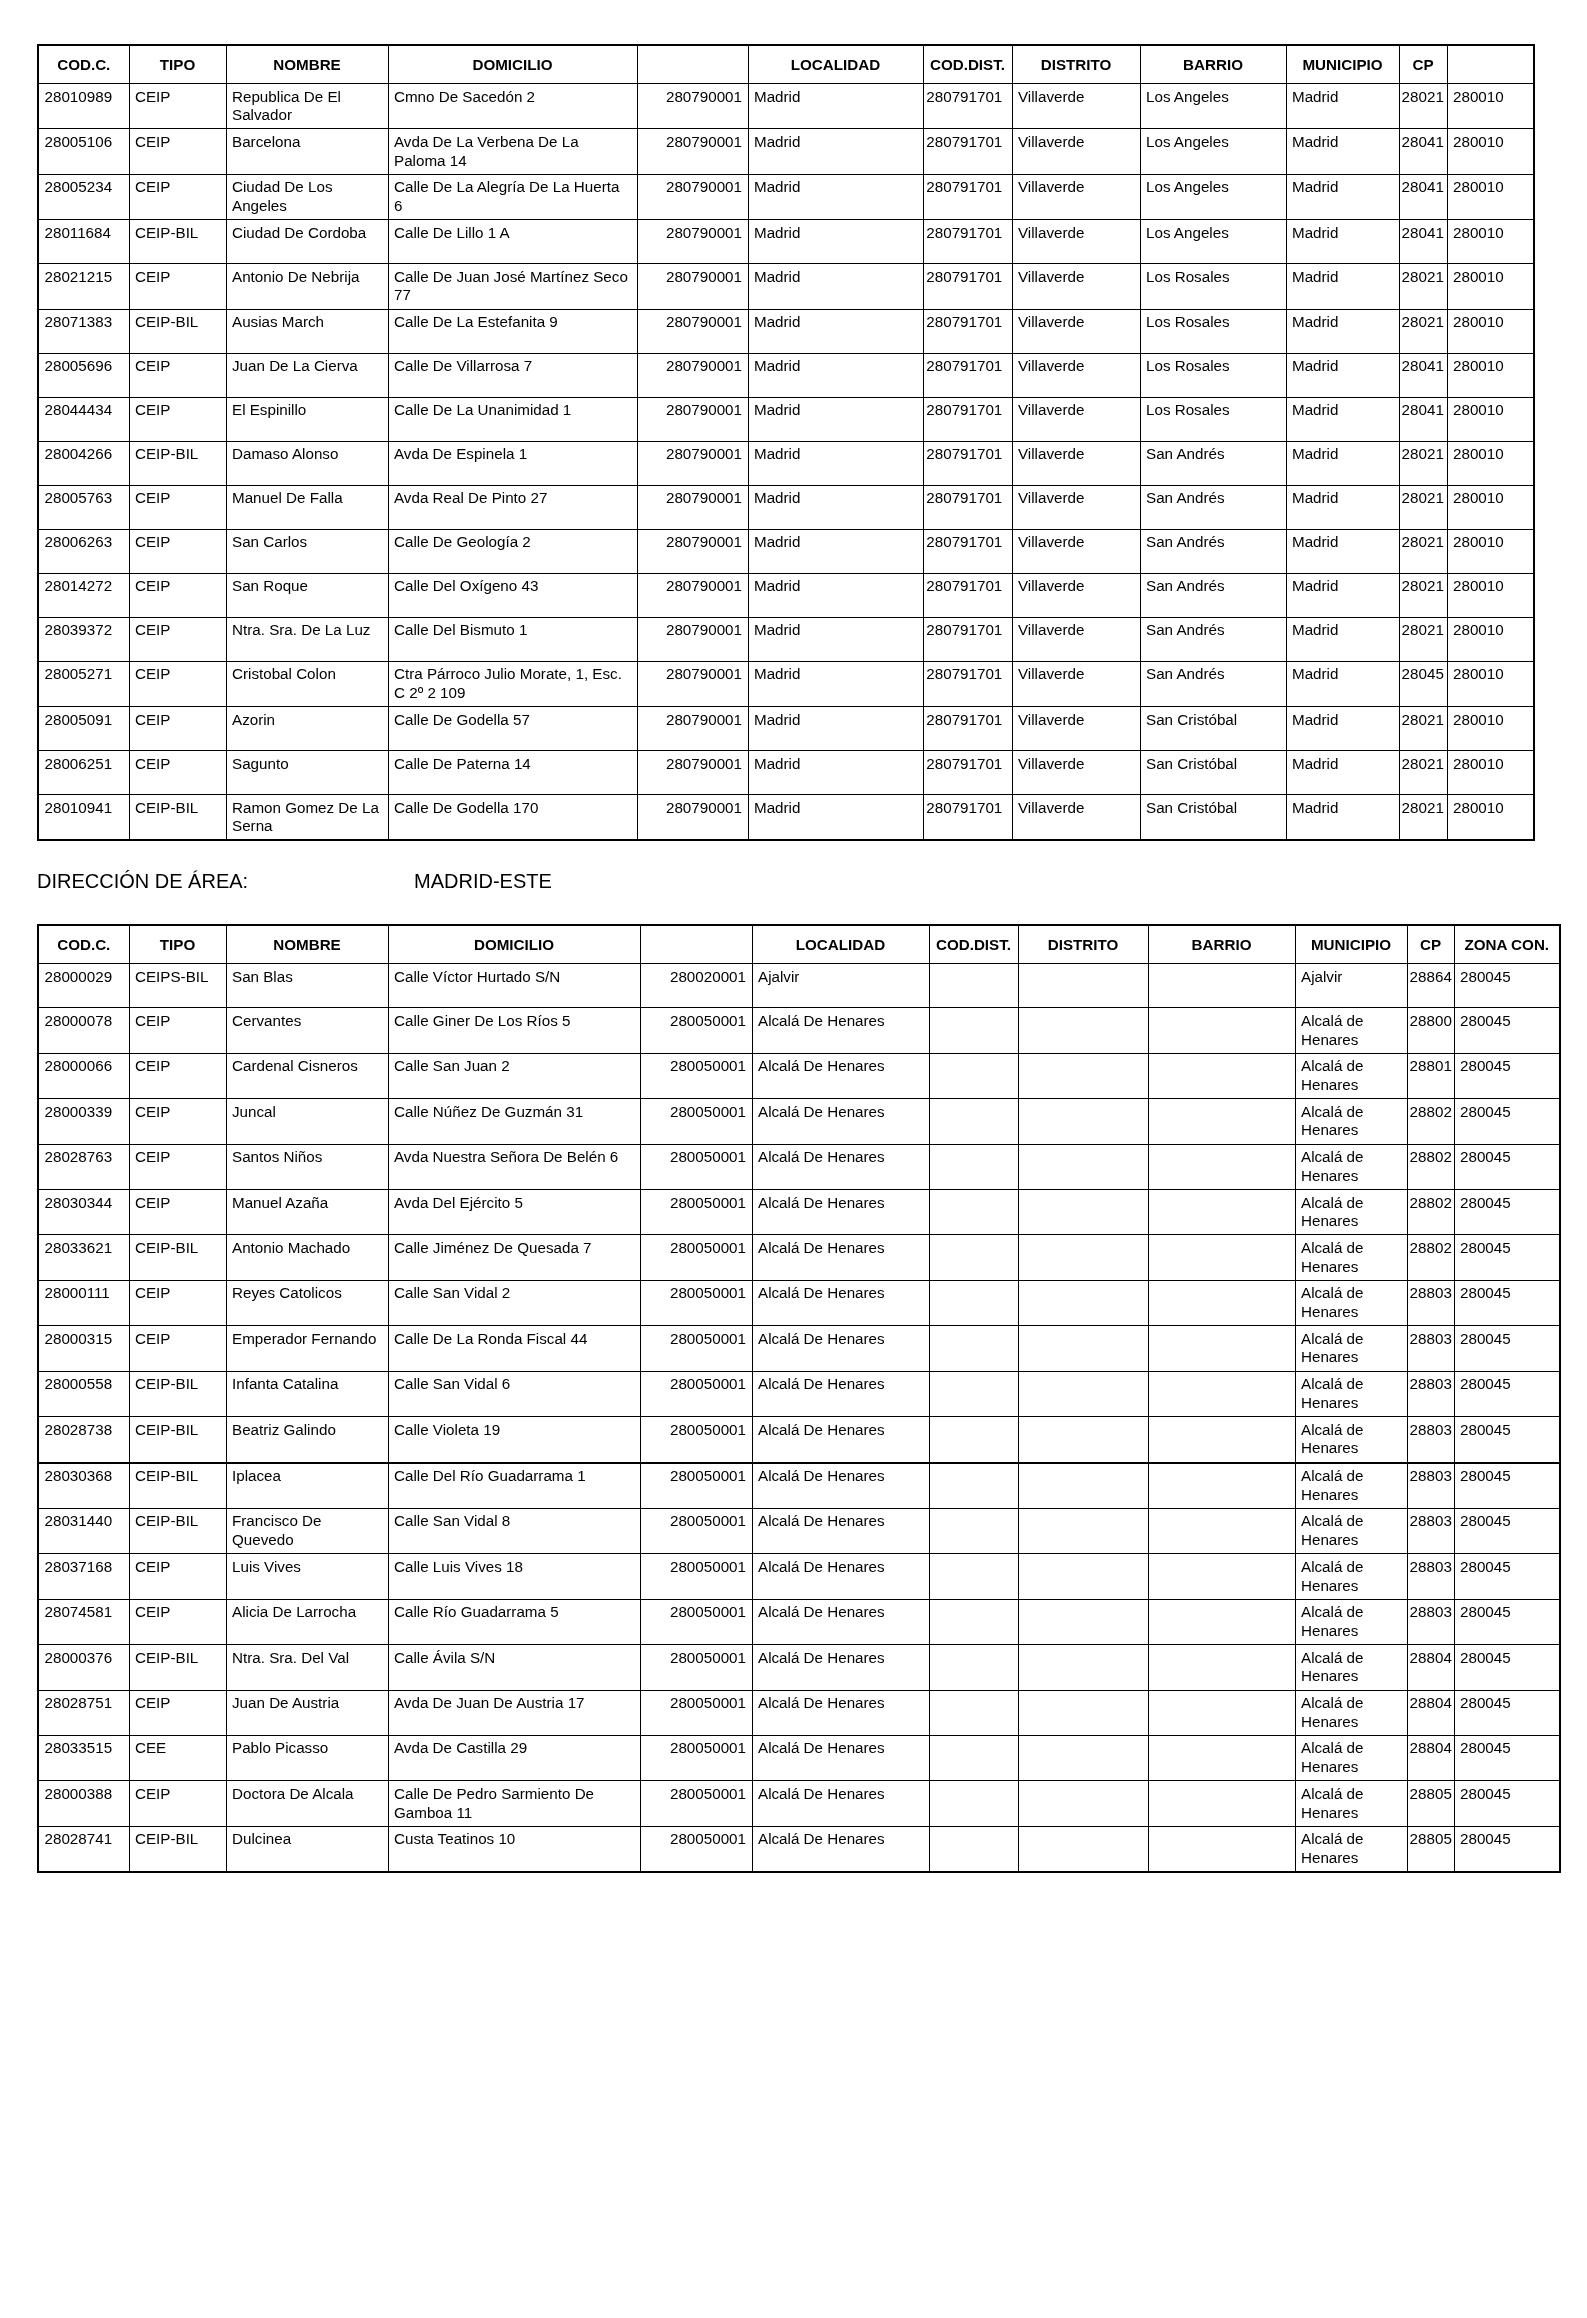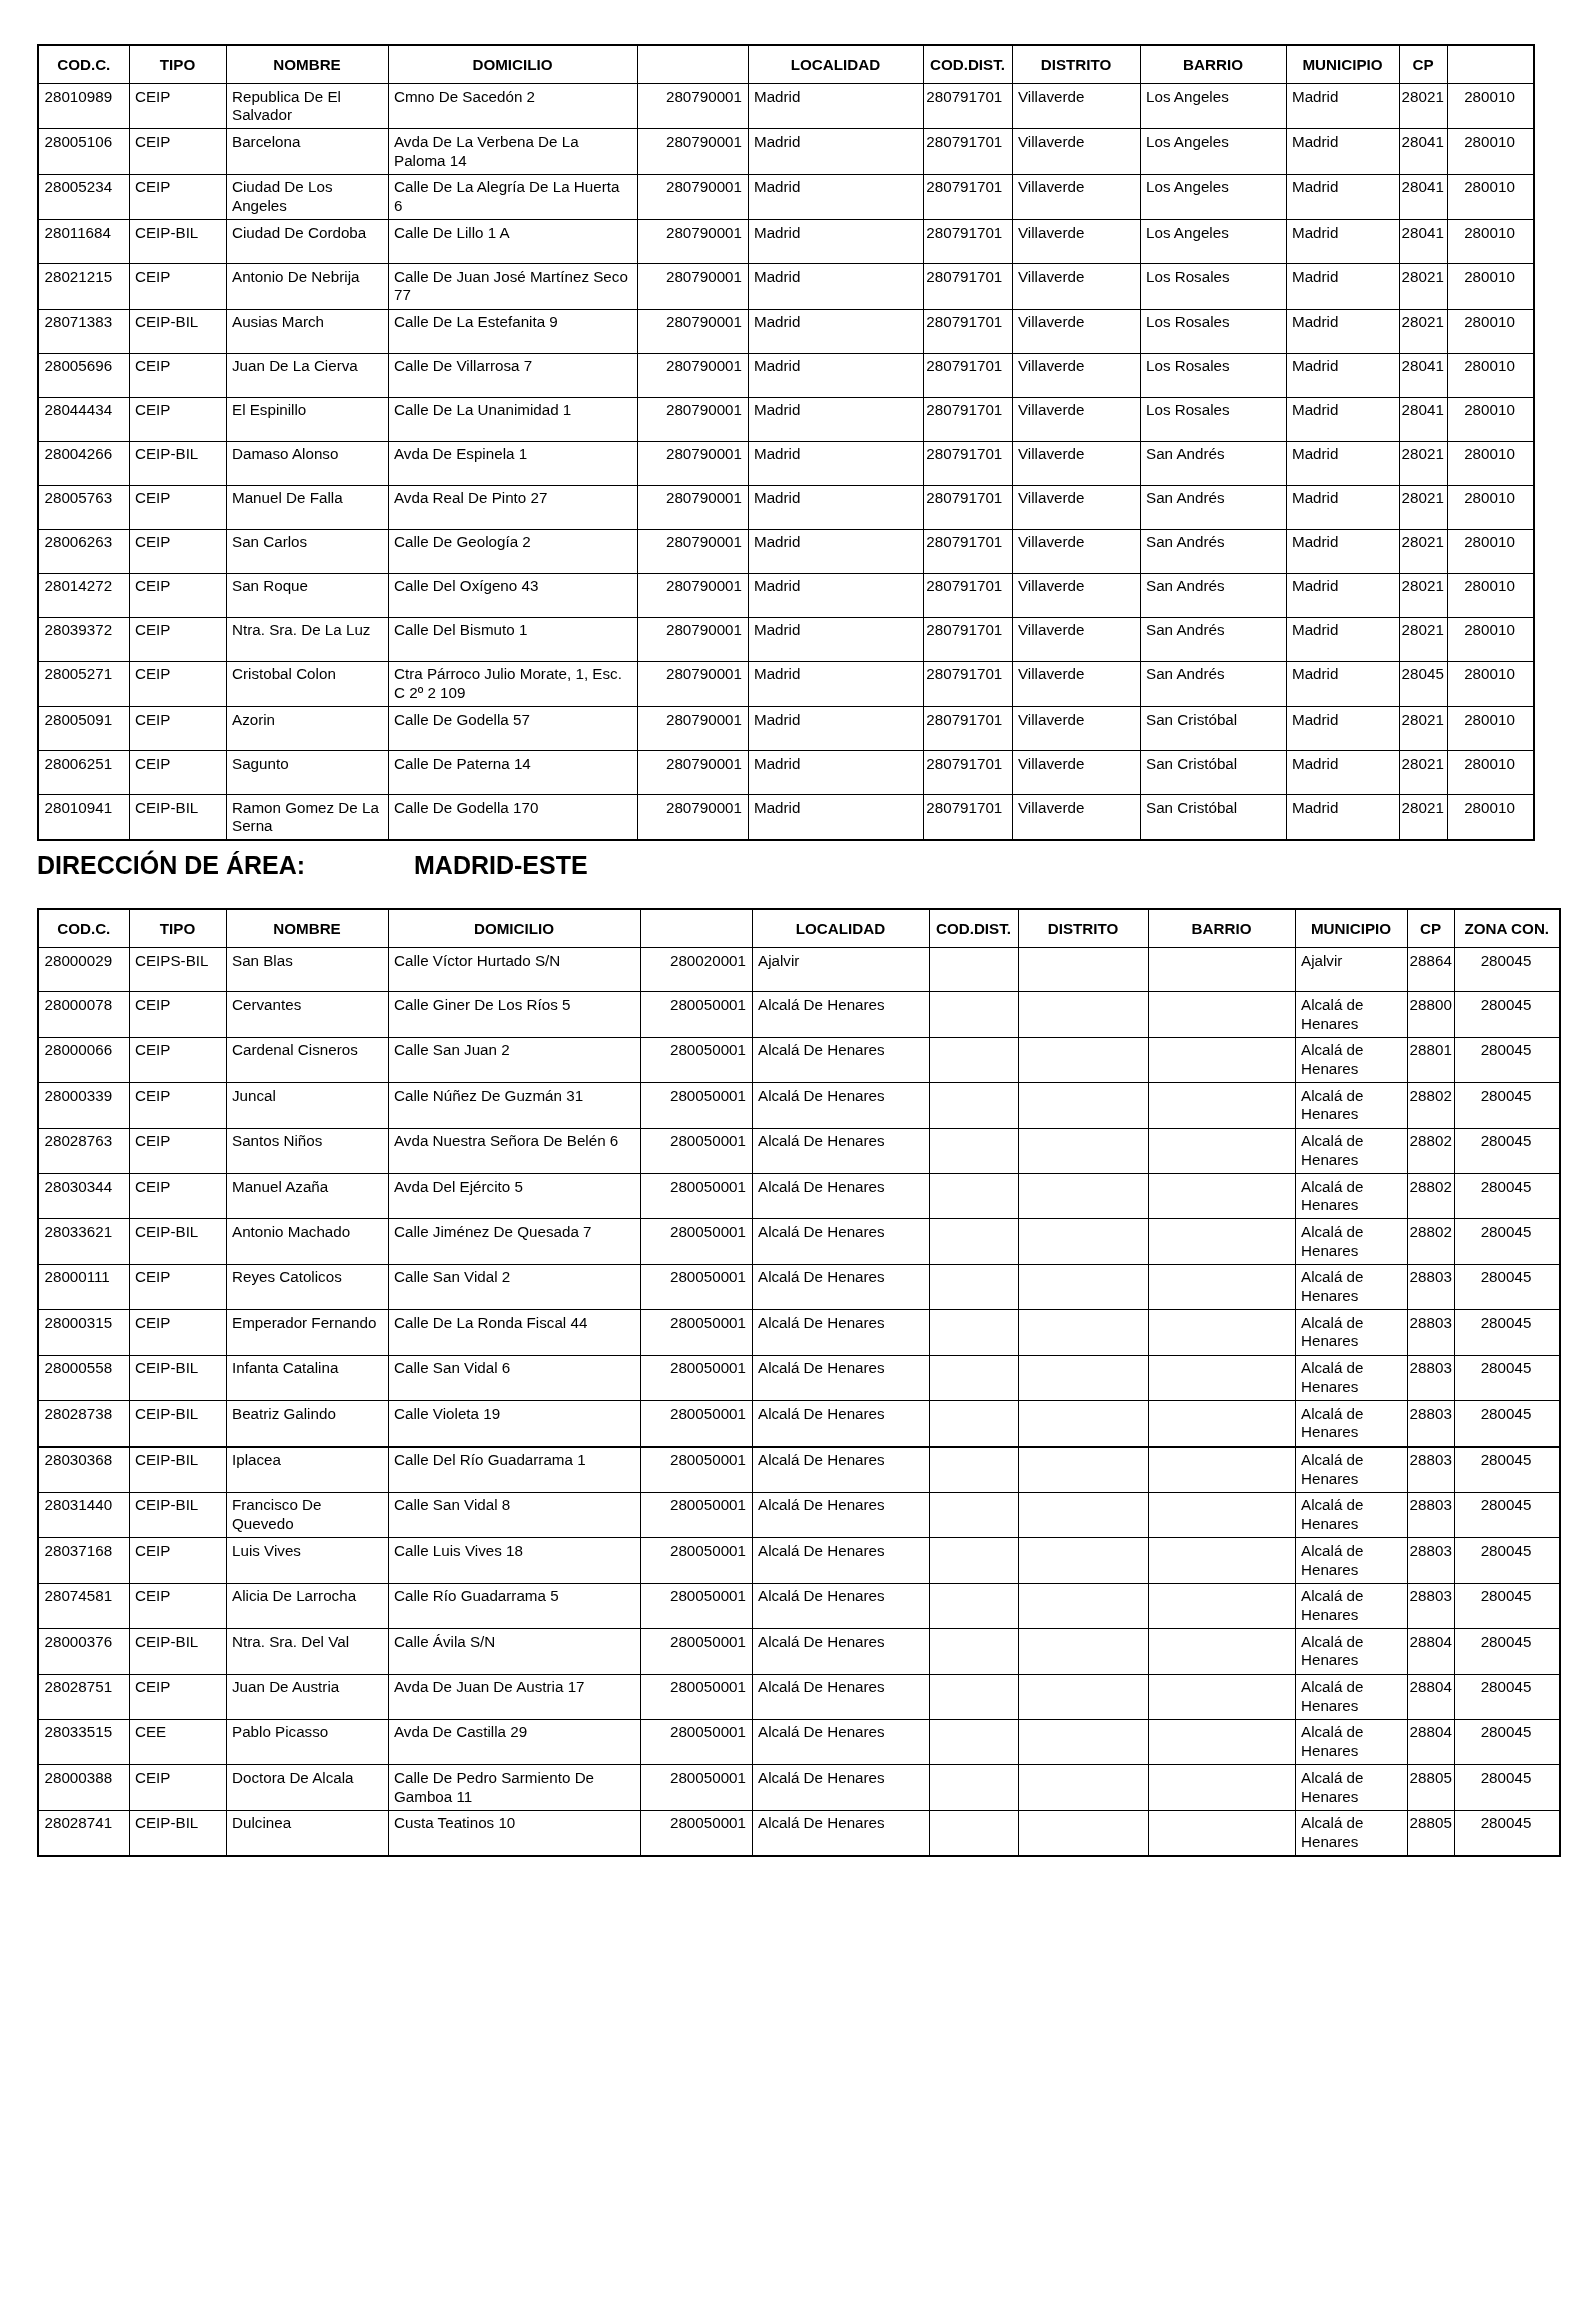--- a/index.html
+++ b/index.html
@@ -46,29 +46,29 @@
     height: 36px;
     word-wrap: break-word;
   }
   
   td:nth-child(5)  { text-align: right; padding-right: 5.5px; }
   
   td:nth-child(7)  { padding: 3.5px 1.4px 3.5px 2.8px; }
   
   td:nth-child(11) { padding: 3.5px 1.4px 3.5px 2.1px; }
   
-  td:nth-child(12) { text-align: center; }
+  td:nth-child(12) { }
   
   #table2 tbody tr:nth-child(11) td { border-bottom-width: 2.8px; }
 
   .area-heading {
     display: flex;
-    margin: 13px 0 32px 0;
-    font-size: 25px;
-    font-weight: bold;
+    margin: 29px 0 32px 0;
+    font-size: 20px;
+    font-weight: normal;
     line-height: 22px;
   }
   .area-heading .label { width: 377px; }
 </style>
 </head>
 <body>
 
 <div class="page">
 
   <table id="table1">

